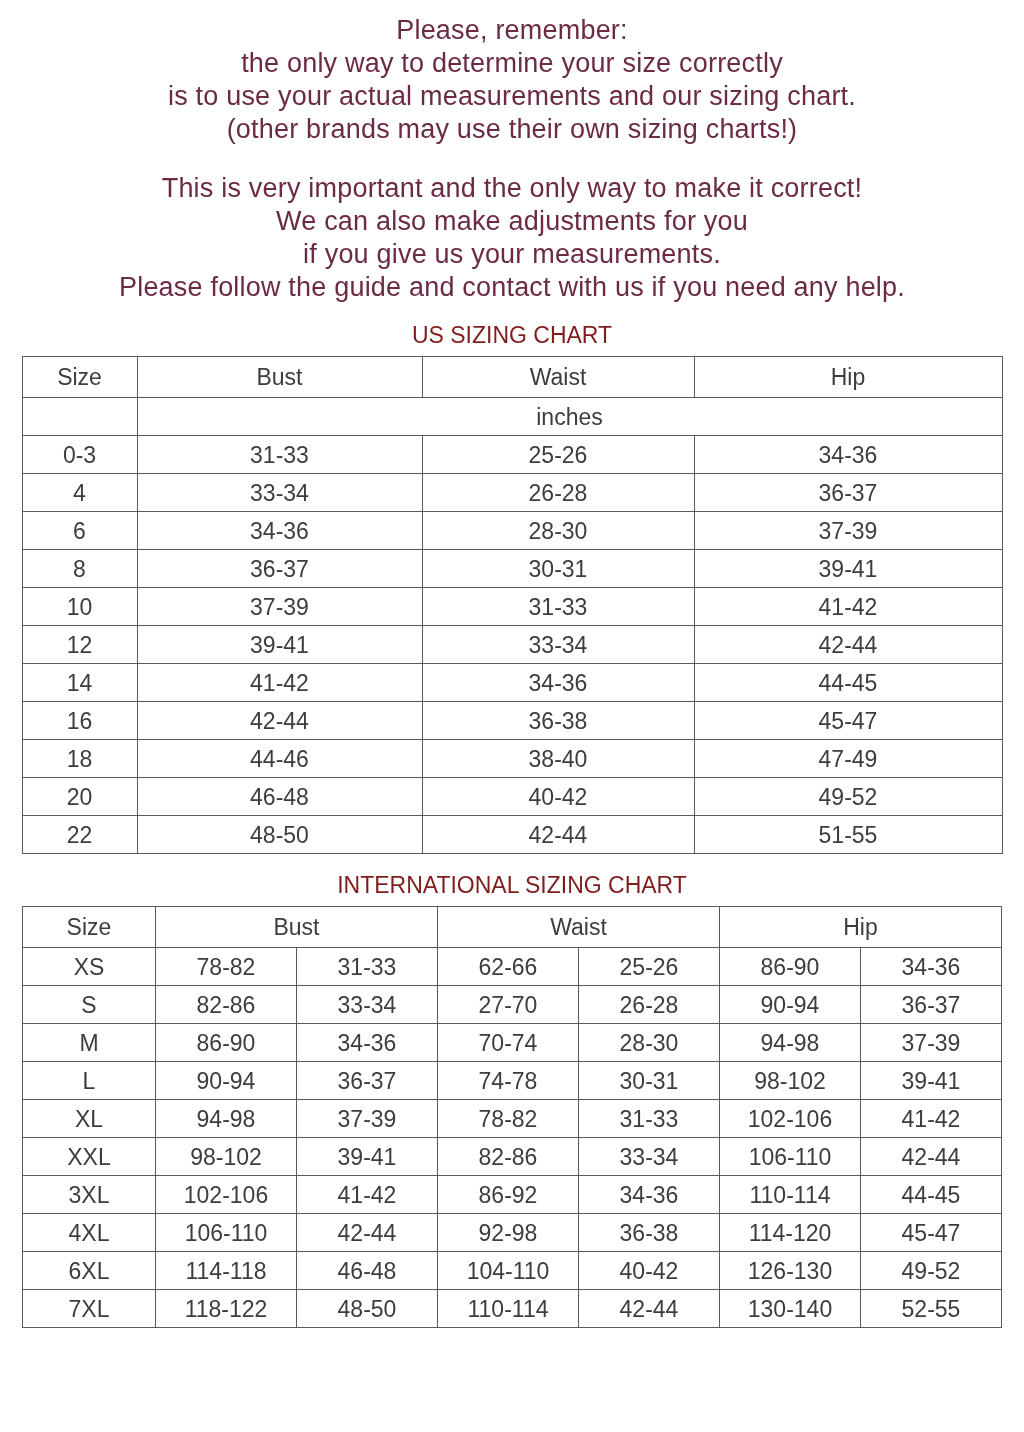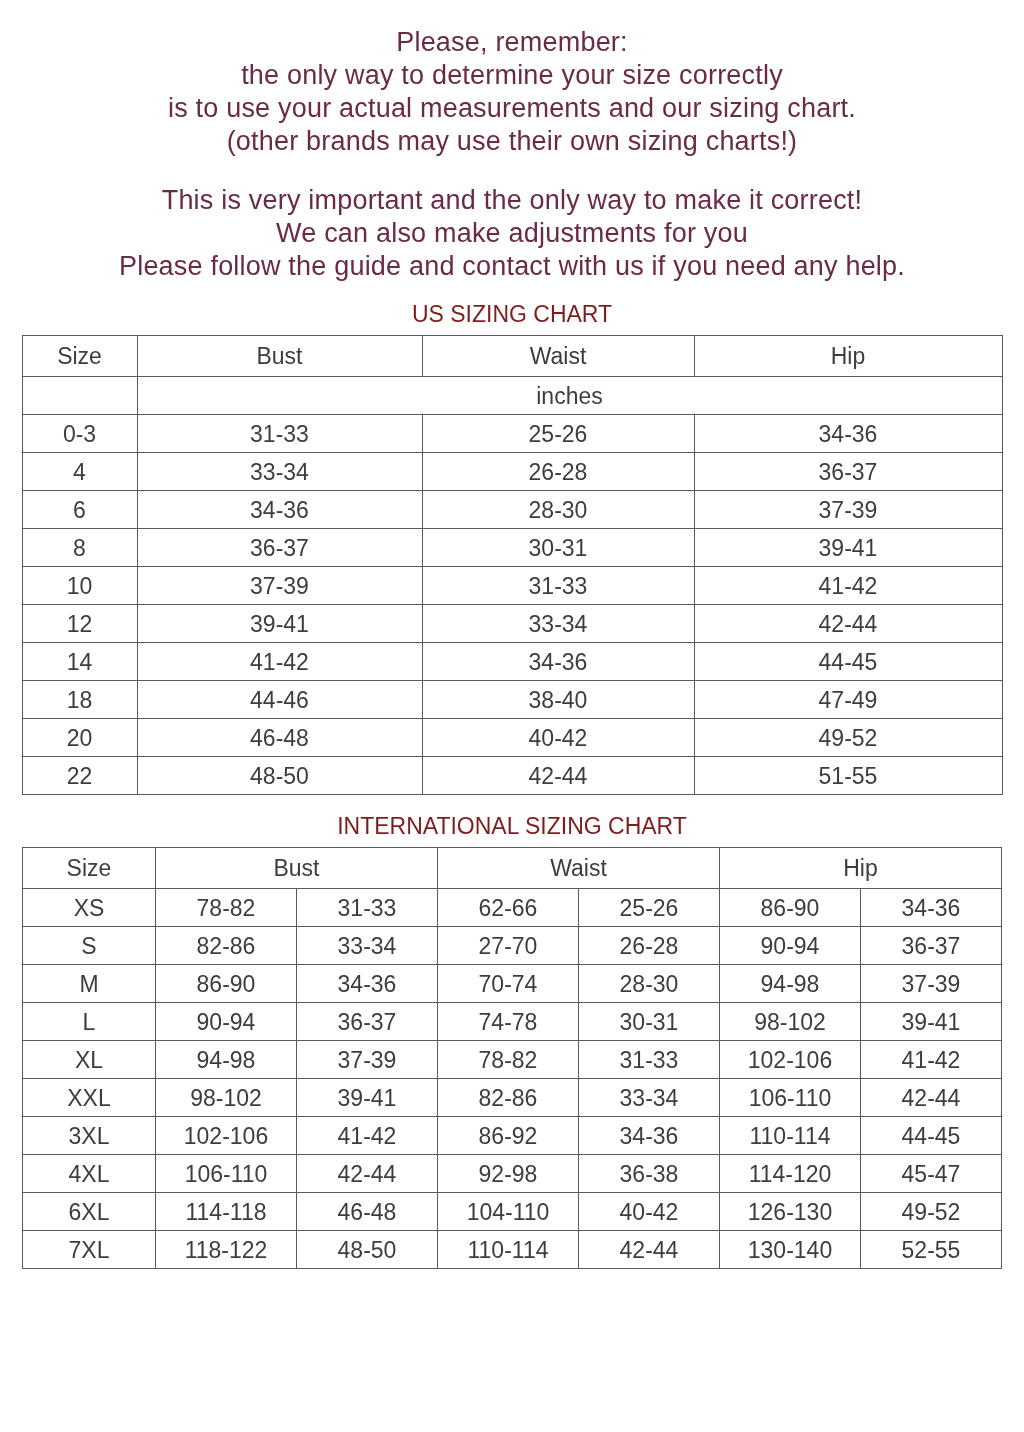--- a/index.html
+++ b/index.html
@@ -12,21 +12,21 @@
     height: 1432px;
     font-family: "Liberation Sans", sans-serif;
     color: #5d2f44;
     -webkit-font-smoothing: antialiased;
   }
   .page {
     width: 1024px;
     height: 1432px;
     position: relative;
     box-sizing: border-box;
-    padding: 12px;
+    padding: 0;
   }
   .intro {
     text-align: center;
     color: #6b2b45;
     font-size: 27px;
     line-height: 33px;
     padding-top: 14px;
     letter-spacing: 0.2px;
   }
   .intro .line {
@@ -84,20 +84,21 @@
 <div class="page">
 
   <div class="intro">
     <span class="line">Please, remember:</span>
     <span class="line">the only way to determine your size correctly</span>
     <span class="line">is to use your actual measurements and our sizing chart.</span>
     <span class="line">(other brands may use their own sizing charts!)</span>
     <span class="gap"></span>
     <span class="line">This is very important and the only way to make it correct!</span>
     <span class="line">We can also make adjustments for you</span>
+    <span class="line">if you give us your measurements.</span>
     <span class="line">Please follow the guide and contact with us if you need any help.</span>
   </div>
 
   <div class="chart-title">US SIZING CHART</div>
 
   <table class="sizing">
     <colgroup>
       <col class="us-col-size">
       <col class="us-col-bust">
       <col class="us-col-waist">
@@ -150,20 +151,26 @@
         <td>33-34</td>
         <td>42-44</td>
       </tr>
       <tr>
         <td>14</td>
         <td>41-42</td>
         <td>34-36</td>
         <td>44-45</td>
       </tr>
       <tr>
+        <td>16</td>
+        <td>42-44</td>
+        <td>36-38</td>
+        <td>45-47</td>
+      </tr>
+      <tr>
         <td>18</td>
         <td>44-46</td>
         <td>38-40</td>
         <td>47-49</td>
       </tr>
       <tr>
         <td>20</td>
         <td>46-48</td>
         <td>40-42</td>
         <td>49-52</td>

